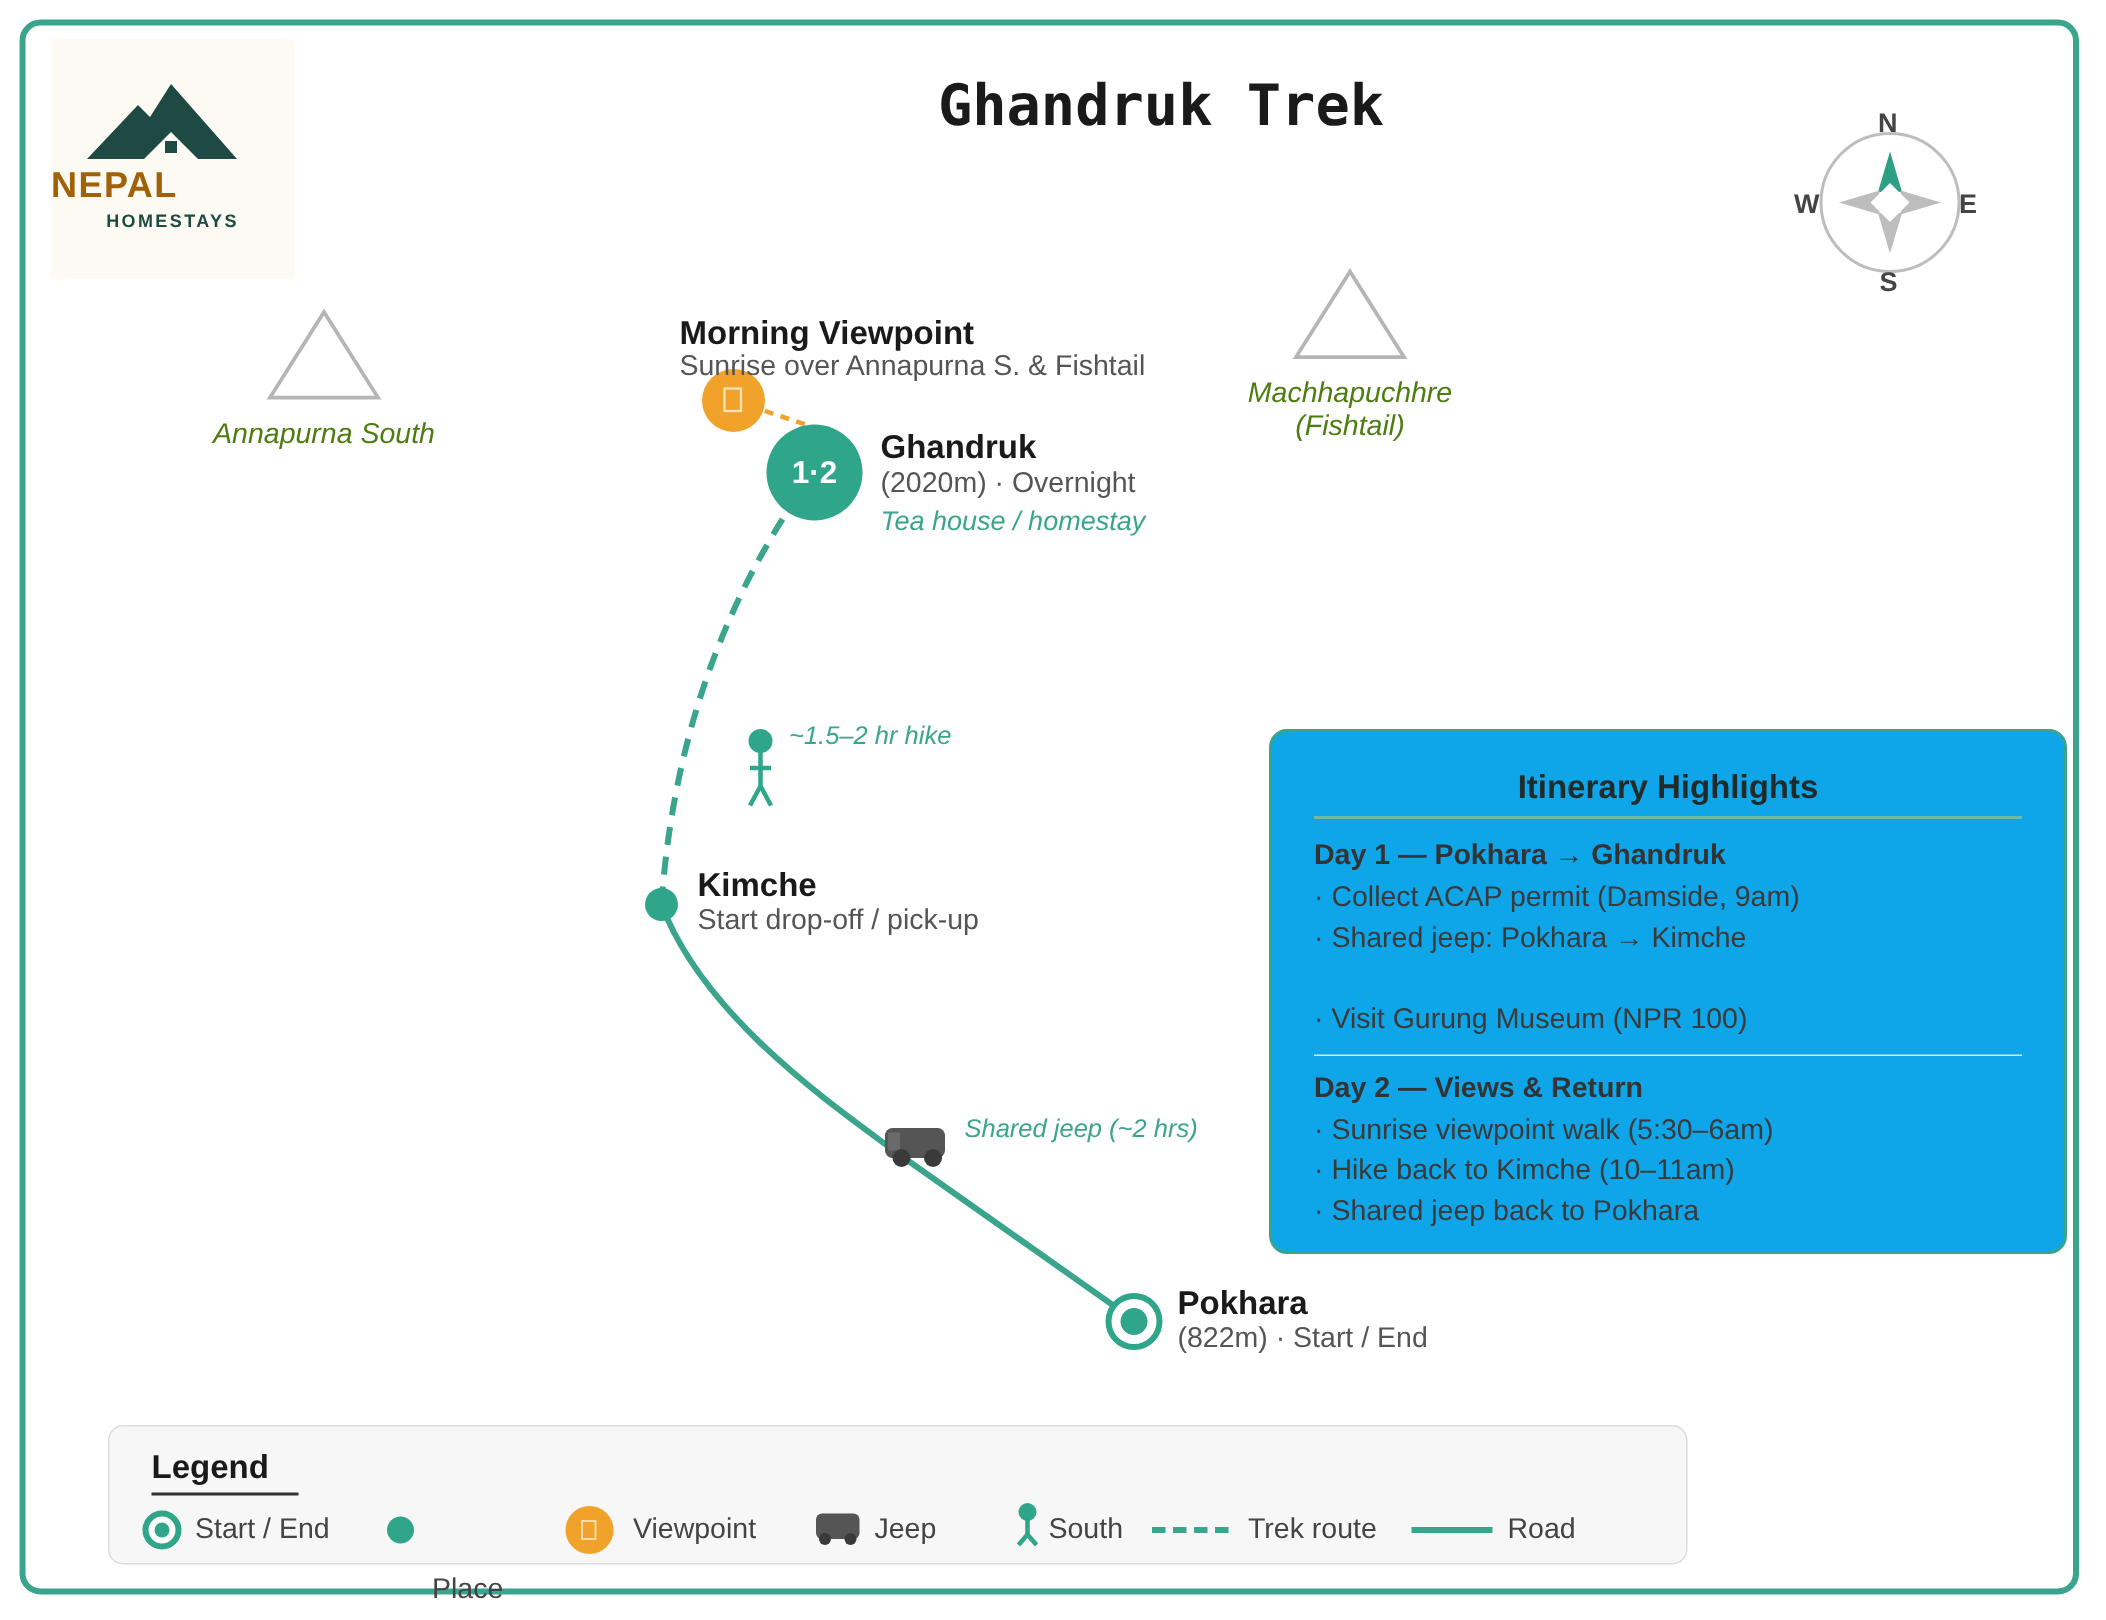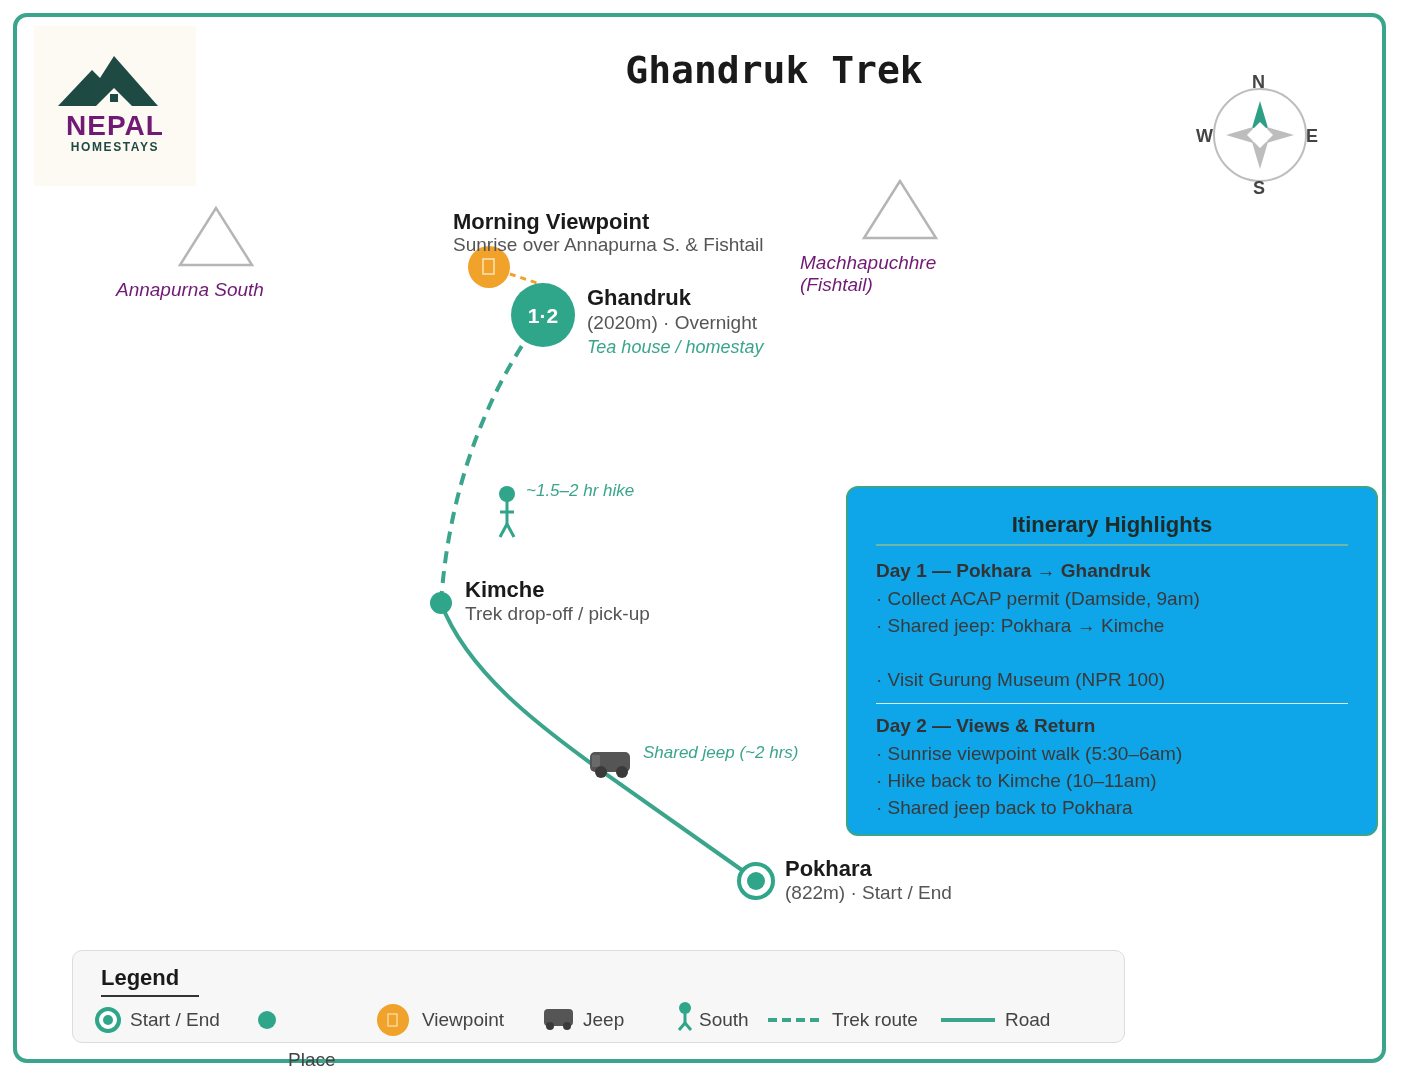--- a/index.html
+++ b/index.html
@@ -1,29 +1,29 @@
 <!DOCTYPE html>
 <html><head>
 <meta charset="utf-8">
 <style>
   html, body { margin:0; padding:0; }
   body { width:1404px; height:1080px; background:#ffffff; position:relative; overflow:hidden;
          font-family:"Liberation Sans", sans-serif; color:#222; }
   .frame { position:absolute; left:13px; top:13px; width:1373px; height:1050px;
            border:4px solid #3aa58c; border-radius:14px; background:#fff; box-sizing:border-box; }
   .logo { position:absolute; left:34px; top:26px; width:162px; height:160px; background:#fcfaf3; }
-  .logo-text1 { position:absolute; left:0; width:100%; top:84px; text-align:center; font-weight:bold;
-                font-size:28px; color:#701a75; letter-spacing:1px; }
+  .logo-text1 { position:absolute; left:0; width:100%; top:84px; font-weight:bold;
+                font-size:24px; color:#a16207; letter-spacing:1px; }
   .logo-text2 { position:absolute; left:0; width:100%; top:114px; text-align:center; font-weight:bold;
                 font-size:12px; color:#1f4a44; letter-spacing:1.6px; }
   .title { position:absolute; left:0; width:1548px; top:48px; text-align:center; font-family:"DejaVu Sans Mono", monospace;
            font-weight:bold; font-size:38px; color:#1a1a1a; }
   svg.map { position:absolute; left:0; top:0; }
   .lbl { position:absolute; white-space:nowrap; }
-  .peak-lbl { font-style:italic; color:#701a75; font-size:19px; text-align:left; }
+  .peak-lbl { font-style:italic; color:#4d7c0f; font-size:19px; text-align:center; }
   .place-name { font-weight:bold; font-size:22px; color:#1a1a1a; }
   .place-sub { font-size:19px; color:#555; }
   .place-sub-teal { font-size:18px; color:#3aa58c; font-style:italic; }
   .route-note { font-size:17px; color:#3aa58c; font-style:italic; }
   .itin { position:absolute; left:846px; top:486px; width:532px; height:350px; box-sizing:border-box;
           border:2px solid #3aa58c; border-radius:12px; background:#0ea5e9; }
   .itin-title { position:absolute; left:0; width:100%; top:24px; text-align:center; font-weight:bold; font-size:22px; color:#1f2b29; }
   .itin-rule { position:absolute; left:28px; right:28px; top:56px; height:2px; background:#6fb8a7; }
   .itin-sep { position:absolute; left:28px; right:28px; top:215px; height:1px; background:#dfe6e4; }
   .day-h { position:absolute; left:28px; font-weight:bold; font-size:19px; color:#333; }
@@ -115,21 +115,21 @@
 <div class="lbl place-sub" style="left:453px;top:234px;">Sunrise over Annapurna S. &amp; Fishtail</div>
 
 <div class="lbl" style="left:511px;top:304px;width:64px;text-align:center;color:#fff;font-weight:bold;font-size:21px;">1·2</div>
 <div class="lbl place-name" style="left:587px;top:285px;">Ghandruk</div>
 <div class="lbl place-sub" style="left:587px;top:312px;">(2020m) · Overnight</div>
 <div class="lbl place-sub-teal" style="left:587px;top:337px;">Tea house / homestay</div>
 
 <div class="lbl route-note" style="left:526px;top:481px;">~1.5–2 hr hike</div>
 
 <div class="lbl place-name" style="left:465px;top:577px;">Kimche</div>
-<div class="lbl place-sub" style="left:465px;top:603px;">Trek drop-off / pick-up</div>
+<div class="lbl place-sub" style="left:465px;top:603px;">Start drop-off / pick-up</div>
 
 <div class="lbl route-note" style="left:643px;top:743px;">Shared jeep (~2 hrs)</div>
 
 <div class="lbl place-name" style="left:785px;top:856px;">Pokhara</div>
 <div class="lbl place-sub" style="left:785px;top:882px;">(822m) · Start / End</div>
 
 <div class="itin">
   <div class="itin-title">Itinerary Highlights</div>
   <div class="itin-rule"></div>
   <div class="day-h" style="top:72px;">Day 1 — Pokhara → Ghandruk</div>

